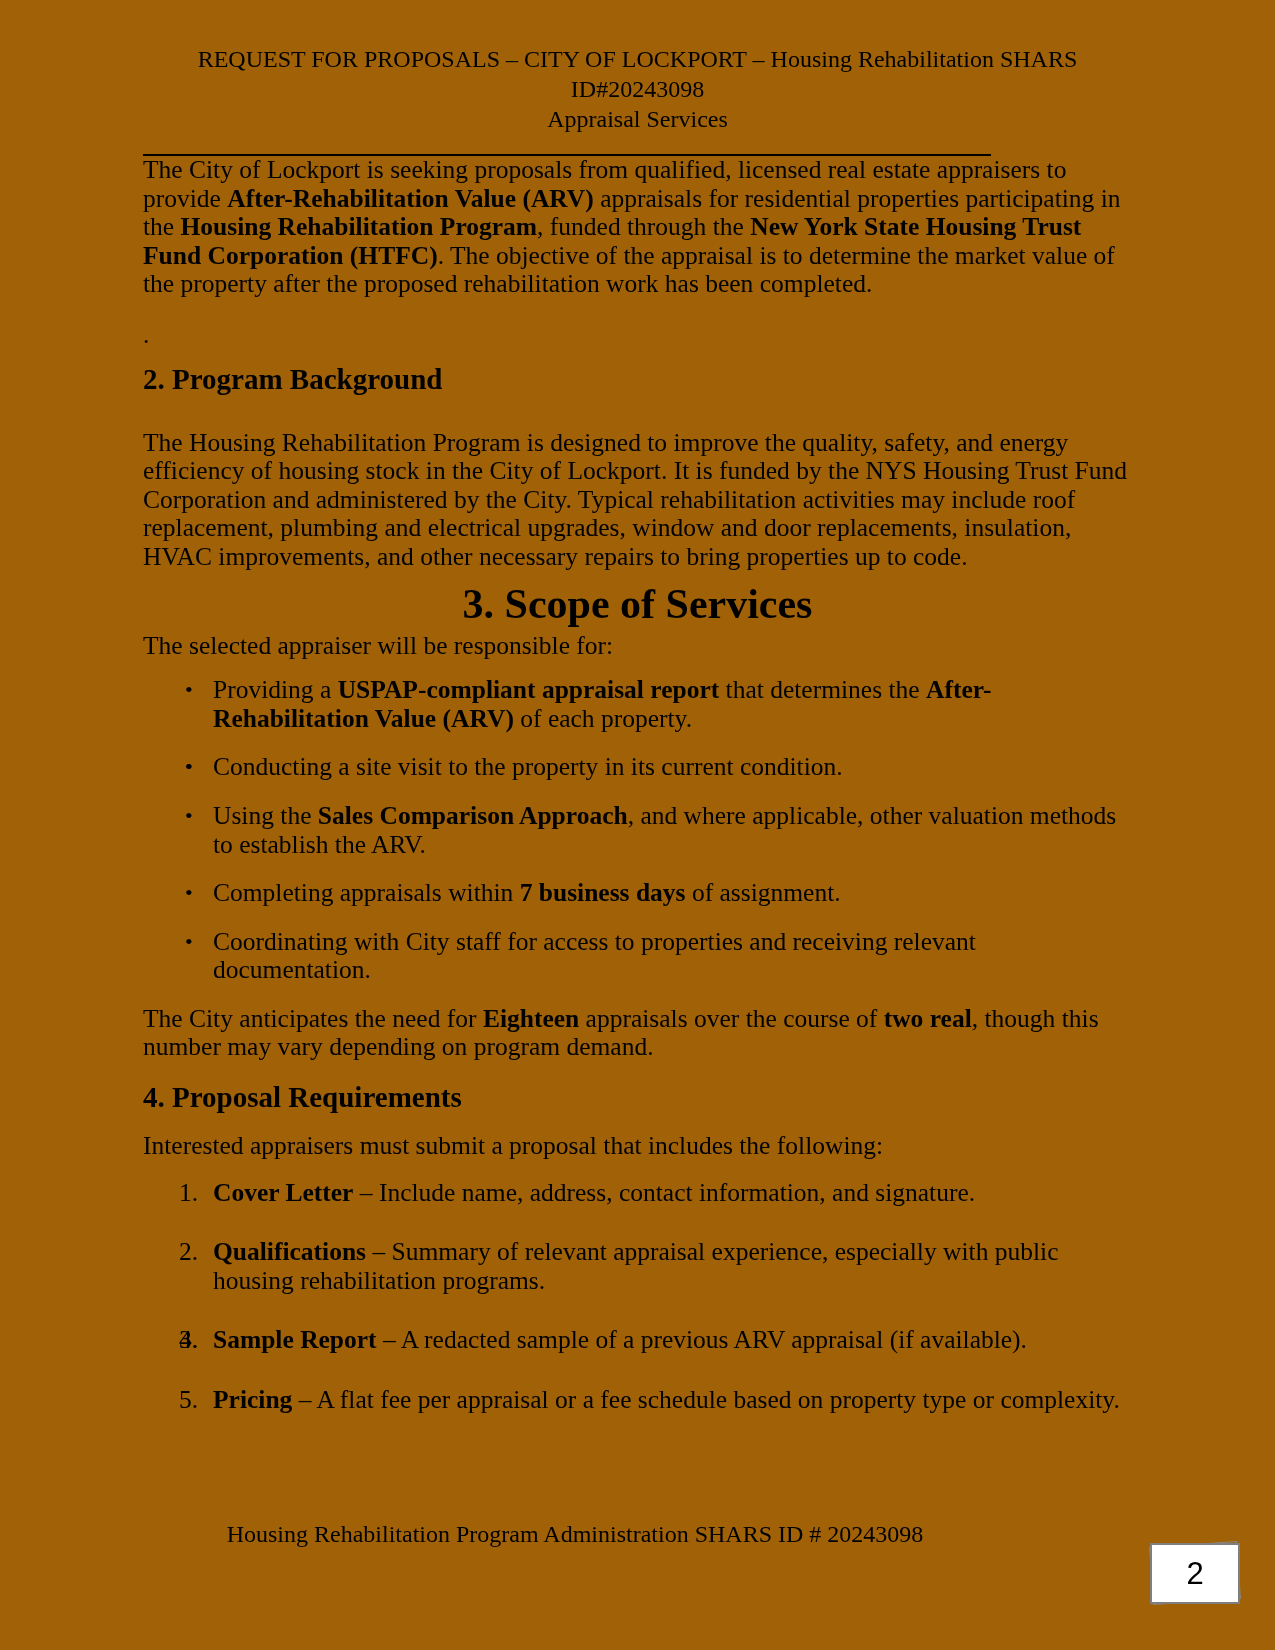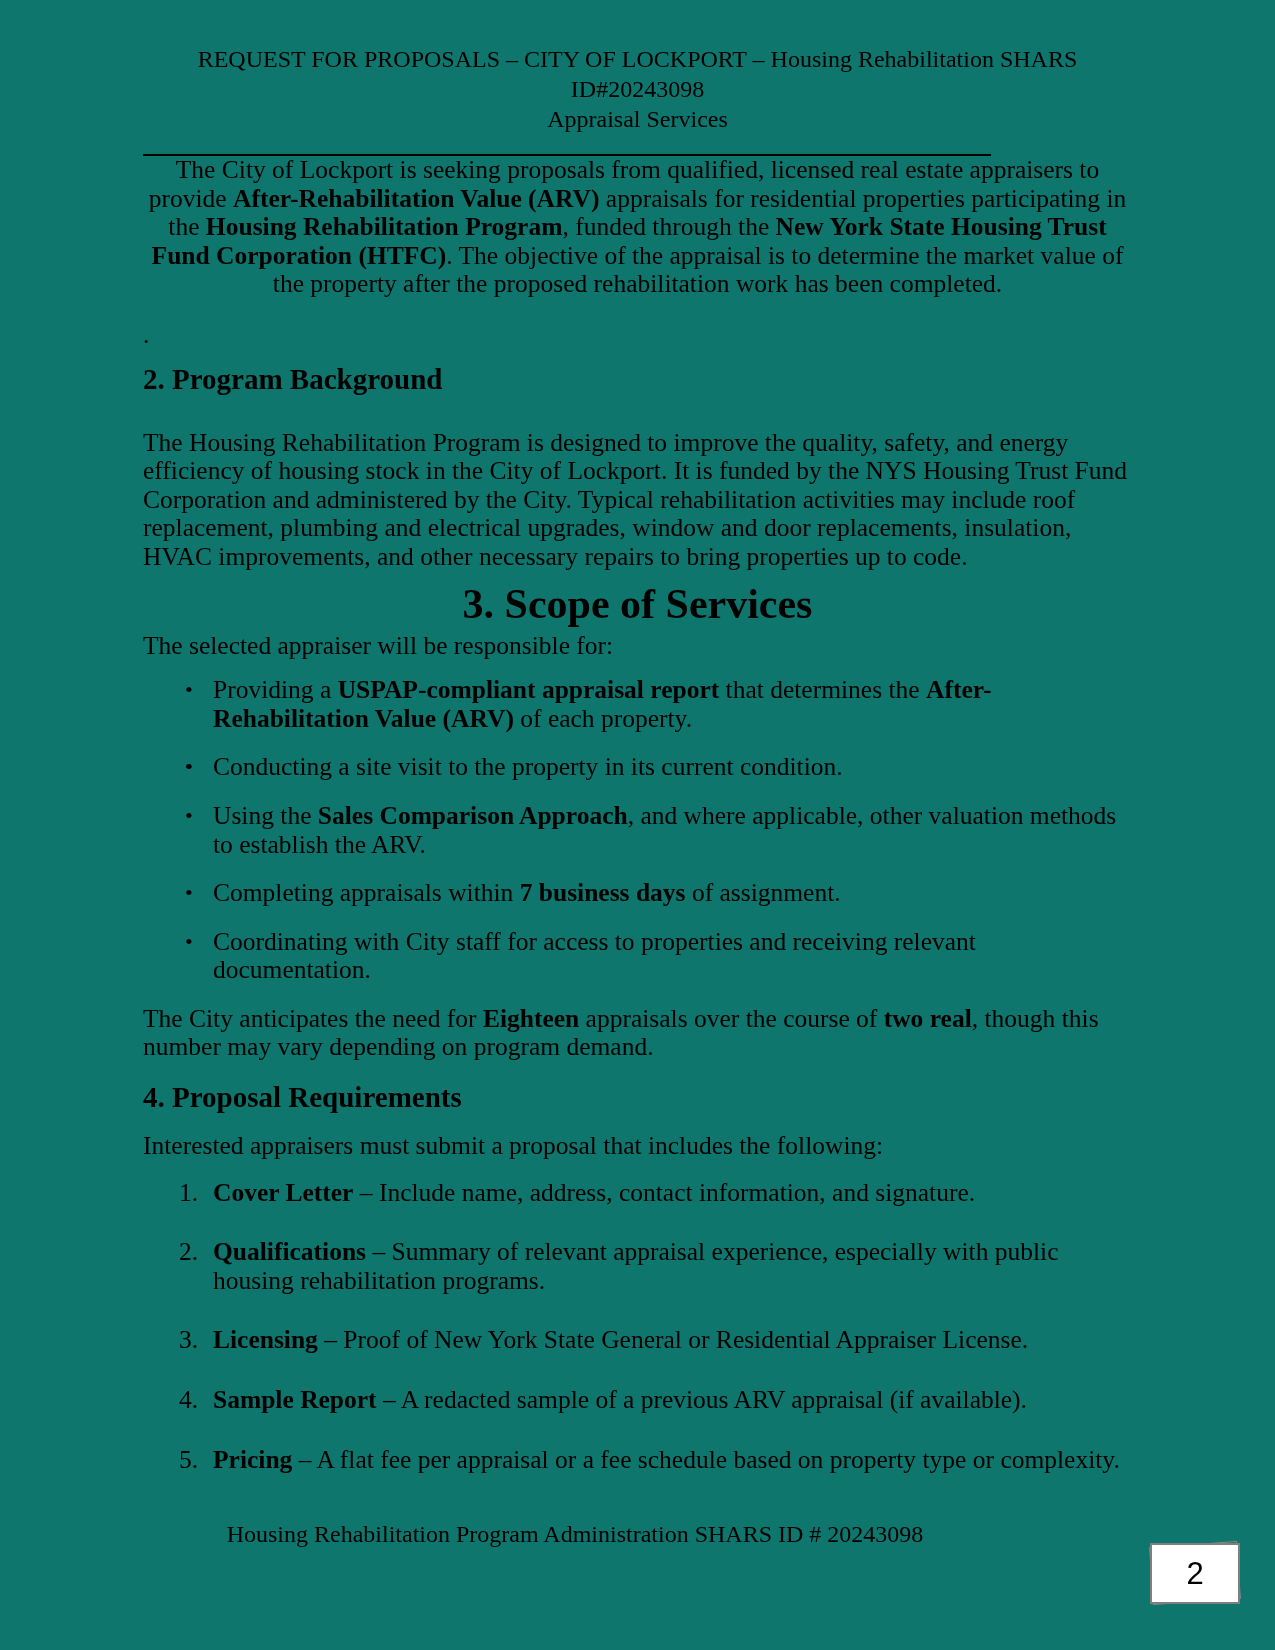--- a/index.html
+++ b/index.html
@@ -1,20 +1,20 @@
 <!DOCTYPE html>
 <html><head>
 <meta charset="utf-8">
 <style>
   html, body { margin: 0; padding: 0; background: #ffffff; }
   .page {
     position: relative;
     width: 1275px;
     height: 1650px;
-    background: #0f766e;
+    background: #a16207;
     color: #000000;
     font-family: "Liberation Serif", "DejaVu Serif", serif;
     overflow: hidden;
   }
   .content { padding: 44px 143px 0 143px; }
 
   .hdr-line { text-align: center; font-size: 24px; line-height: 30px; }
 
   .rule {
     width: 848px;
@@ -31,21 +31,21 @@
   }
   .h-intro { margin-top: 14px; }
   .h-bg { margin-top: 0; margin-bottom: 33px; }
   .h-req { margin-bottom: 18px; }
 
   .body-p {
     font-size: 25.5px;
     line-height: 28.6px;
     margin: 0;
   }
-  .intro-p { margin-bottom: 22px; text-align: center; }
+  .intro-p { margin-bottom: 22px; }
   .dot-p { margin-bottom: 12px; }
   .bg-p { margin-bottom: 8px; }
   .scope-h {
     font-size: 42px;
     line-height: 48px;
     font-weight: bold;
     text-align: center;
     margin: 4px 0 4px 0;
   }
   .lead-p { margin-bottom: 16px; }
@@ -177,21 +177,20 @@
     <span class="li-text"><b>Cover Letter</b><span> – Include name, address, contact information, and signature.</span></span>
   </li>
 
   <li>
     <span class="marker">2.</span>
     <span class="li-text"><b>Qualifications</b><span> – Summary of relevant appraisal experience, especially with public housing rehabilitation programs.</span></span>
   </li>
 
   <li>
     <span class="marker">3.</span>
-    <span class="li-text"><b>Licensing</b><span> – Proof of New York State General or Residential Appraiser License.</span></span>
   </li>
 
   <li>
     <span class="marker">4.</span>
     <span class="li-text"><b>Sample Report</b><span> – A redacted sample of a previous ARV appraisal (if available).</span></span>
   </li>
 
   <li>
     <span class="marker">5.</span>
     <span class="li-text"><b>Pricing</b><span> – A flat fee per appraisal or a fee schedule based on property type or complexity.</span></span>

